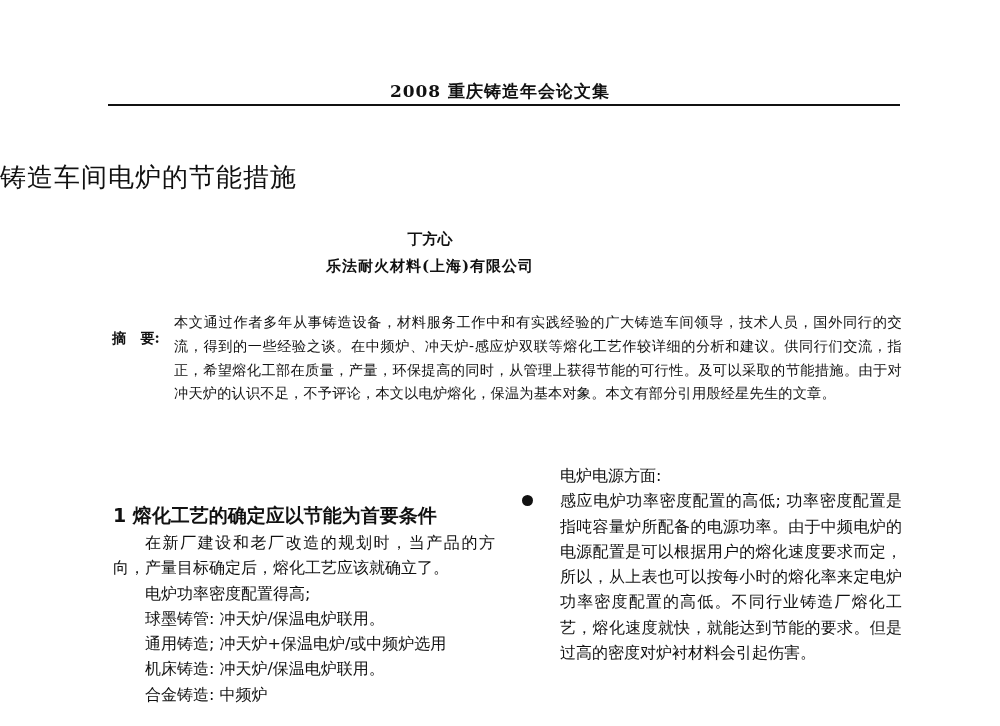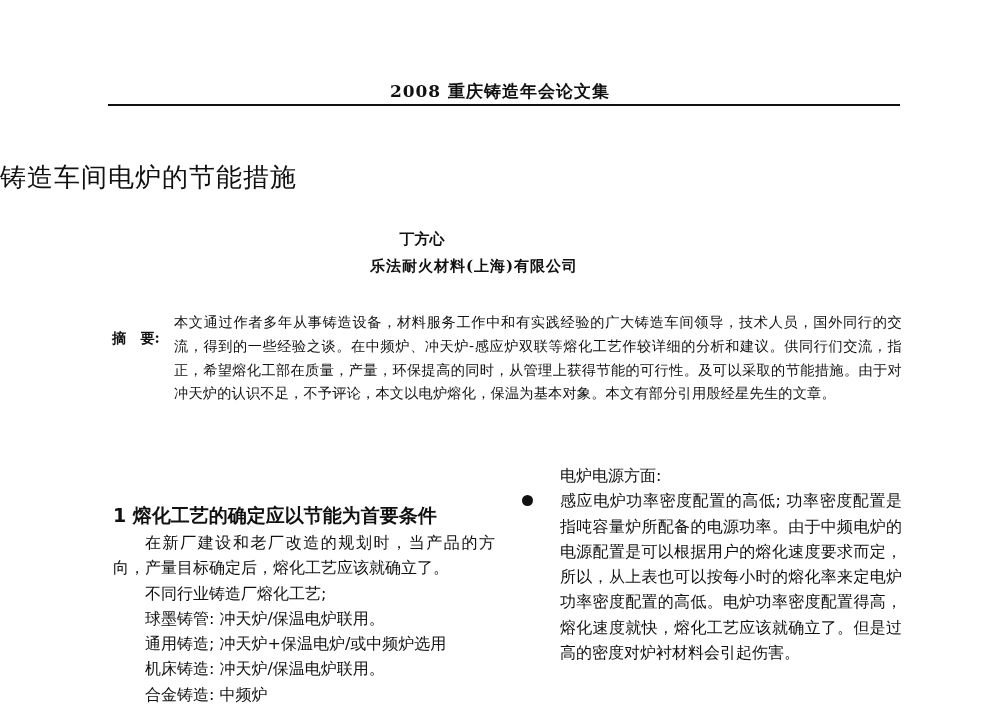--- a/index.html
+++ b/index.html
@@ -16,28 +16,27 @@
   }
   .head-rule {
     position: absolute; left: 108px; width: 792px; top: 104px;
     height: 2px; background: #111;
   }
   .title {
     position: absolute; left: 0; width: 1000px; top: 160px;
     font-size: 26px; letter-spacing: 1px;
   }
   .author {
-    position: absolute; left: 0; width: 844px; top: 230px;
+    position: absolute; left: 8px; width: 844px; top: 230px;
     text-align: center; font-size: 15px; font-family: "DejaVu Serif", serif; font-weight: bold;
   }
   .affiliation {
     position: absolute; left: 0; width: 860px; top: 257px;
     text-align: center; font-size: 15px; font-family: "DejaVu Serif", serif; font-weight: bold;
     letter-spacing: 1px;
-    padding-left: 44px;
   }
   .abstract {
     position: absolute; left: 112px; top: 311px; width: 790px;
     font-size: 14.2px; line-height: 23.8px;
   }
   .abstract-label {
     position: absolute; left: 0; top: 16px; font-weight: bold; width: 62px;
     font-family: "DejaVu Serif", serif;
   }
   .abstract-body { margin-left: 62px; text-align: justify; letter-spacing: 0.2px; }
@@ -72,26 +71,26 @@
 <div class="affiliation">乐法耐火材料(上海)有限公司</div>
 
 <div class="abstract">
   <span class="abstract-label">摘　要:</span>
   <div class="abstract-body">本文通过作者多年从事铸造设备，材料服务工作中和有实践经验的广大铸造车间领导，技术人员，国外同行的交流，得到的一些经验之谈。在中频炉、冲天炉-感应炉双联等熔化工艺作较详细的分析和建议。供同行们交流，指正，希望熔化工部在质量，产量，环保提高的同时，从管理上获得节能的可行性。及可以采取的节能措施。由于对冲天炉的认识不足，不予评论，本文以电炉熔化，保温为基本对象。本文有部分引用殷经星先生的文章。</div>
 </div>
 
 <div class="col-left">
   <div class="section-heading">1  熔化工艺的确定应以节能为首要条件</div>
   <p class="para">在新厂建设和老厂改造的规划时，当产品的方向，产量目标确定后，熔化工艺应该就确立了。</p>
-  <p class="line-indent">不同行业铸造厂熔化工艺;</p>
+  <p class="line-indent">电炉功率密度配置得高;</p>
   <p class="line-indent">球墨铸管: 冲天炉/保温电炉联用。</p>
   <p class="line-indent">通用铸造; 冲天炉+保温电炉/或中频炉选用</p>
   <p class="line-indent">机床铸造: 冲天炉/保温电炉联用。</p>
   <p class="line-indent">合金铸造: 中频炉</p>
 </div>
 
 <div class="col-right">
   <p class="right-heading">电炉电源方面:</p>
   <div class="bullet-item">
     <span class="bullet-icon"></span>
-    <span>感应电炉功率密度配置的高低; 功率密度配置是指吨容量炉所配备的电源功率。由于中频电炉的电源配置是可以根据用户的熔化速度要求而定，所以，从上表也可以按每小时的熔化率来定电炉功率密度配置的高低。电炉功率密度配置得高，熔化速度就快，熔化工艺应该就确立了。但是过高的密度对炉衬材料会引起伤害。</span>
+    <span>感应电炉功率密度配置的高低; 功率密度配置是指吨容量炉所配备的电源功率。由于中频电炉的电源配置是可以根据用户的熔化速度要求而定，所以，从上表也可以按每小时的熔化率来定电炉功率密度配置的高低。不同行业铸造厂熔化工艺，熔化速度就快，就能达到节能的要求。但是过高的密度对炉衬材料会引起伤害。</span>
   </div>
 </div>
 
 </body></html>

